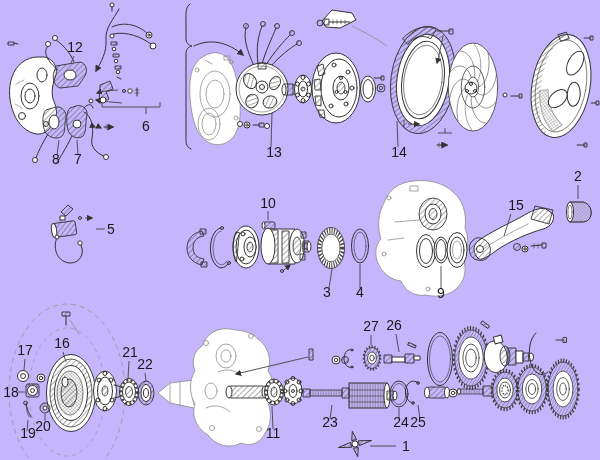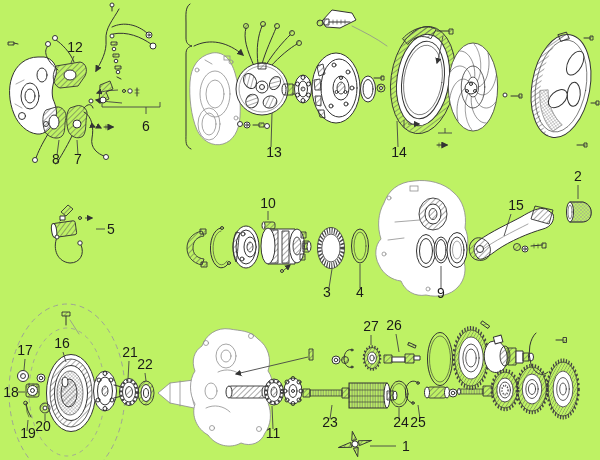--- a/index.html
+++ b/index.html
@@ -1,16 +1,16 @@
 <!DOCTYPE html>
 <html><head>
 <meta charset="utf-8">
 <style>
   html,body{margin:0;padding:0;background:#fff;}
-  #stage{position:relative;width:600px;height:460px;background:#bef264;overflow:hidden;
+  #stage{position:relative;width:600px;height:460px;background:#c4b5fd;overflow:hidden;
          font-family:"Liberation Sans",sans-serif;}
   svg{display:block;}
   .ln{fill:none;stroke:#333;stroke-width:1;stroke-linecap:round;stroke-linejoin:round;}
   .lt{fill:none;stroke:#8f8f8f;stroke-width:.8;stroke-linecap:round;}
   .wf{fill:#fff;stroke:#333;stroke-width:1;stroke-linejoin:round;}
   .wfl{fill:#fff;stroke:#8f8f8f;stroke-width:.85;stroke-linejoin:round;}
   .ht{fill:url(#p-hatch);stroke:#333;stroke-width:.9;stroke-linejoin:round;}
   .ms{fill:url(#p-mesh);stroke:#777;stroke-width:.6;}
   .ld{fill:none;stroke:#444;stroke-width:.9;}
   .teeth{fill:none;stroke:#444;}

